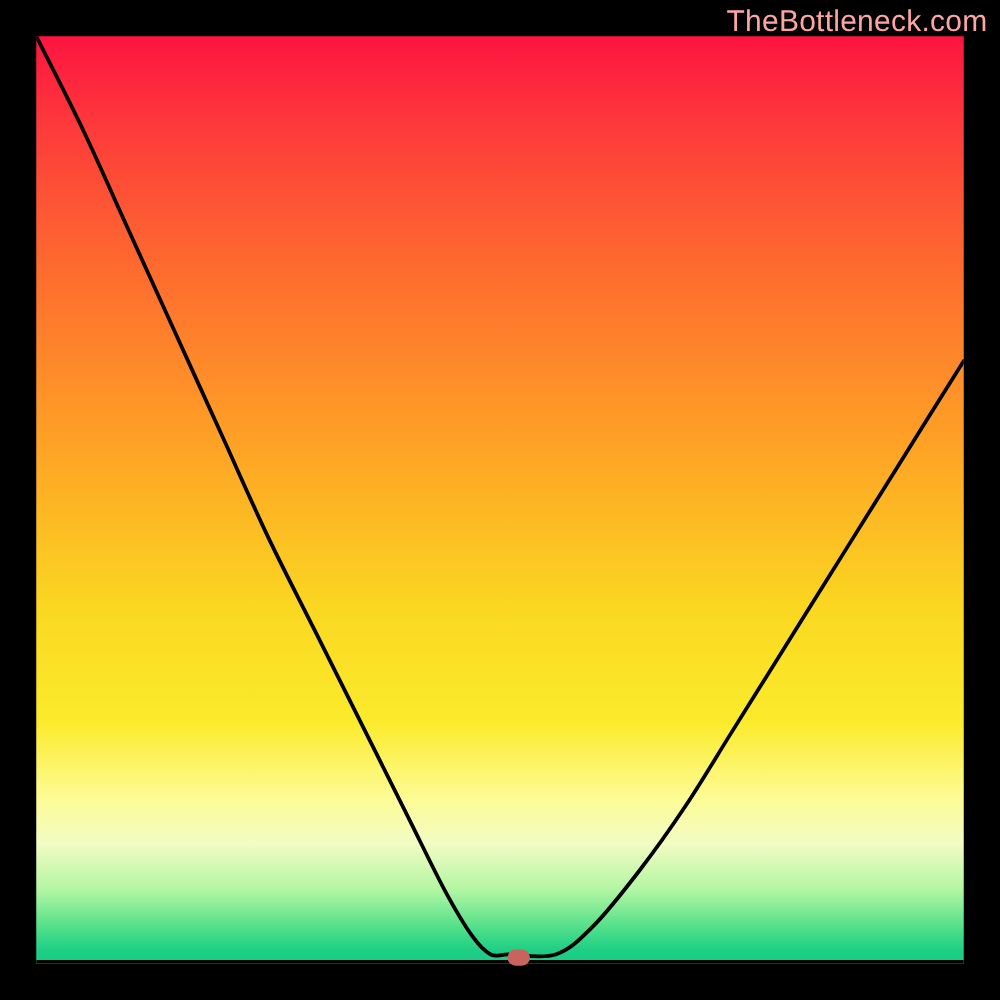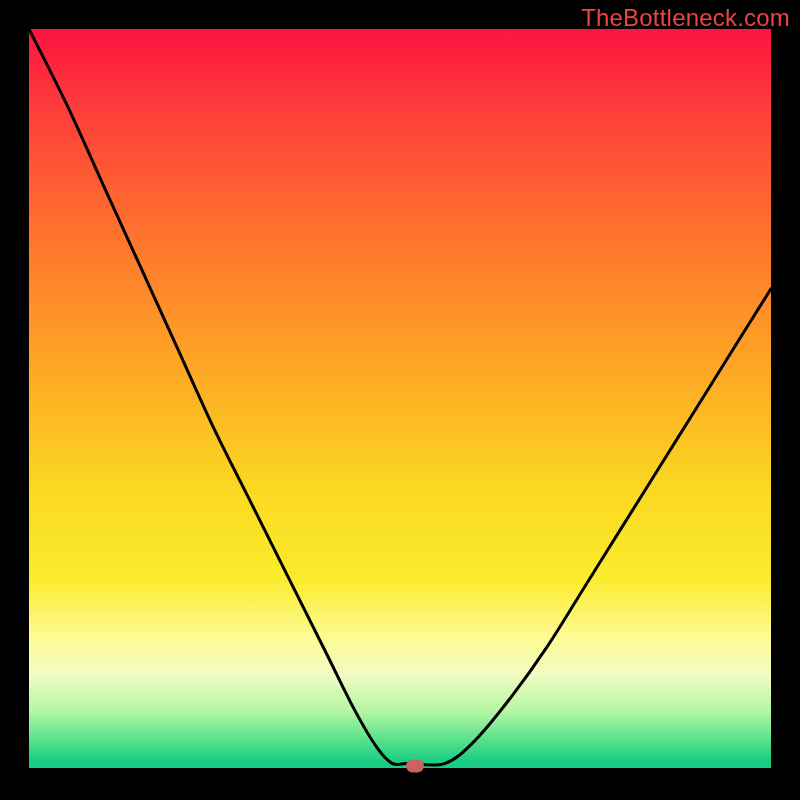--- a/index.html
+++ b/index.html
@@ -17,21 +17,21 @@
     height: 800px;
     background: #000;
   }
   .watermark {
     position: absolute;
     top: 4px;
     right: 10px;
     z-index: 10;
     font-size: 24px;
     font-weight: 400;
-    color: #ef4444;
+    color: #fca5a5;
     letter-spacing: 0.2px;
   }
   .plot-area {
     position: absolute;
     left: 29px;
     top: 29px;
     width: 742px;
     height: 742px;
     background: linear-gradient(to bottom,
       #fd1440 0%,

